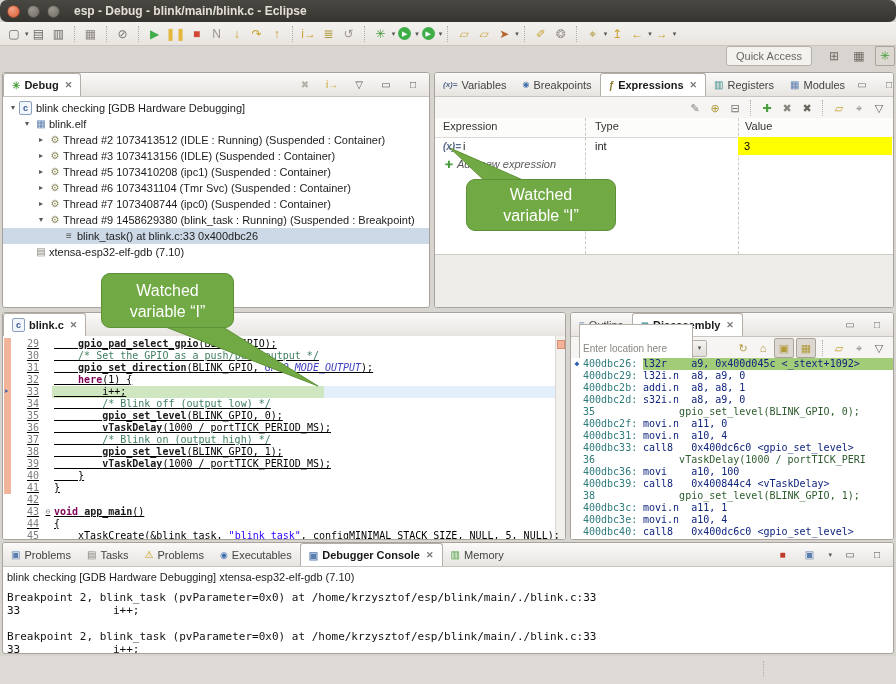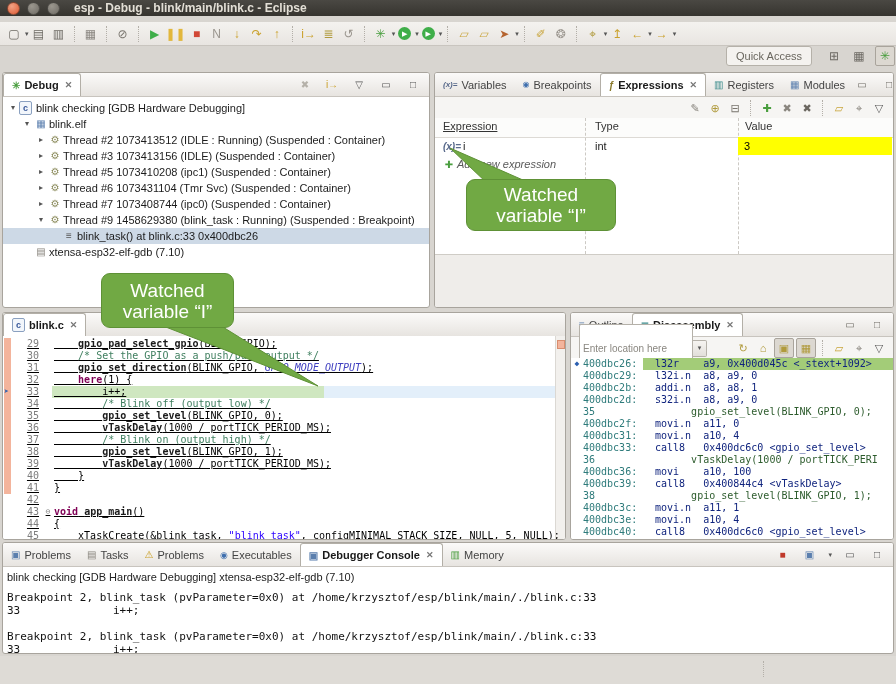--- a/index.html
+++ b/index.html
@@ -1,21 +1,21 @@
 <!DOCTYPE html>
 <html><head>
 <meta charset="utf-8">
 <style>
   html,body{margin:0;padding:0;}
   body{width:896px;height:684px;position:relative;overflow:hidden;
        background:#d8d5d0;font-family:"Liberation Sans",sans-serif;
        -webkit-font-smoothing:antialiased;}
   
-  .titlebar{position:absolute;left:0;top:0;width:896px;height:16px;background:linear-gradient(#4a4843,#36342f);
-            display:flex;align-items:center;color:#e3dfd6;font-size:12px;font-weight:bold;}
+  .titlebar{position:absolute;left:0;top:0;width:896px;height:22px;background:linear-gradient(#4a4843,#36342f);
+            display:flex;align-items:center;color:#e3dfd6;font-size:12px;font-weight:bold;border-radius:7px;}
   .winbtn{width:13px;height:13px;border-radius:50%;margin-left:7px;border:1px solid rgba(0,0,0,.4);box-sizing:border-box;}
   .winbtn.close{background:radial-gradient(circle at 35% 30%,#f books,#e0603c);background:radial-gradient(circle at 35% 30%,#f2a284,#dd5a33);}
   .winbtn.gray{background:radial-gradient(circle at 35% 30%,#9b978f,#6e6b64);}
   .titletext{margin-left:14px;}
   
   .maintoolbar{position:absolute;left:0;top:22px;width:896px;height:24px;
                background:linear-gradient(#f4f2ef,#e8e5e1);border-bottom:1px solid #c9c5bf;
                display:flex;align-items:center;padding-left:4px;box-sizing:border-box;}
   .tbicon{height:18px;min-width:18px;display:inline-flex;align-items:center;justify-content:center;
           font-size:12px;color:#6d6a64;margin:0 1px;border-radius:2px;}
@@ -97,34 +97,34 @@
   
   .combo{width:106px;height:15px;border:1px solid #b5b1a9;border-radius:2px 0 0 2px;background:#fff;color:#8a8780;
          font-size:10px;display:flex;align-items:center;padding:16px 3px;overflow:hidden;white-space:nowrap;}
   .combobtn{width:13px;height:15px;border:1px solid #b5b1a9;border-left:none;border-radius:0 2px 2px 0;
             background:linear-gradient(#f6f4f1,#e2dfda);font-size:7px;color:#555;display:flex;align-items:center;justify-content:center;}
   .disbody{position:absolute;left:0;right:0;top:45px;bottom:0;background:#fff;overflow:hidden;
            font-family:"DejaVu Sans Mono",monospace;font-size:10px;}
   .drow{display:flex;height:12px;line-height:12px;white-space:pre;}
   .dm{width:12px;flex:none;font-size:8px;color:#2b5fb0;text-align:center;}
   .da{width:60px;flex:none;color:#2e7b7b;}
-  .dt{flex:1;color:#10247e;padding-left:12px;}
+  .dt{flex:1;color:#10247e;}
   .drow.src .dt{color:#2d5c2d;}
   .drow.cur .dt{background:#a3cc78;}
   .disasm-toolbar-left{display:flex;align-items:center;margin-right:auto;padding-left:8px;}
   
   .console-label{font-size:11px;color:#222;padding:4px 4px 2px 4px;}
   .console-pre{font-family:"DejaVu Sans Mono",monospace;font-size:11px;line-height:13px;color:#111;
                padding:6px 4px 0 4px;white-space:pre;margin:0;}
   
   .statusbar{position:absolute;left:0;top:656px;width:896px;height:28px;background:#dedbd6;}
   .statussep{position:absolute;left:763px;top:5px;height:16px;border-left:1px dotted #b3afa8;}
   
   .callout{position:absolute;background:#71a944;border:1px solid #5e9136;border-radius:9px;color:#fff;
-           font-size:19px;line-height:21px;text-align:center;display:flex;flex-direction:column;justify-content:center;
+           font-size:16px;line-height:21px;text-align:center;display:flex;flex-direction:column;justify-content:center;
            z-index:30;}
   .ctail{position:absolute;z-index:29;}
 </style>
 </head>
 <body>
 
 <div class="titlebar">
   <span class="winbtn close"></span>
   <span class="winbtn gray"></span>
   <span class="winbtn gray"></span>
@@ -289,21 +289,21 @@
       <div class="tbsep"></div>
       <span class="tbicon" style="color: rgb(74, 158, 63);">✚</span>
       <span class="tbicon" style="color: rgb(138, 134, 127);">✖</span>
       <span class="tbicon" style="color: rgb(107, 103, 96);">✖</span>
       <div class="tbsep"></div>
       <span class="tbicon" style="color: rgb(201, 165, 60);">▱</span>
       <span class="tbicon" style="color: rgb(138, 134, 127);">⌖</span>
       <span class="tbicon" style="color: rgb(85, 85, 85);">▽</span>
     </div>
   <div class="exprhead">
-    <span style="left:8px;text-decoration:underline;">Expression</span>
+    <span style="left:8px;">Expression</span>
     <span style="left:160px;">Type</span>
     <span style="left:310px;">Value</span>
   </div>
   <div class="vline" style="left:150px;"></div>
   <div class="vline" style="left:303px;"></div>
   <div class="exprrow" style="top:64px;">
     <span class="tic ic-expression-watch" style="margin-left:6px;width:22px;">(x)=</span>
     <span>i</span>
     <span style="position:absolute;left:160px;">int</span>
   </div>

